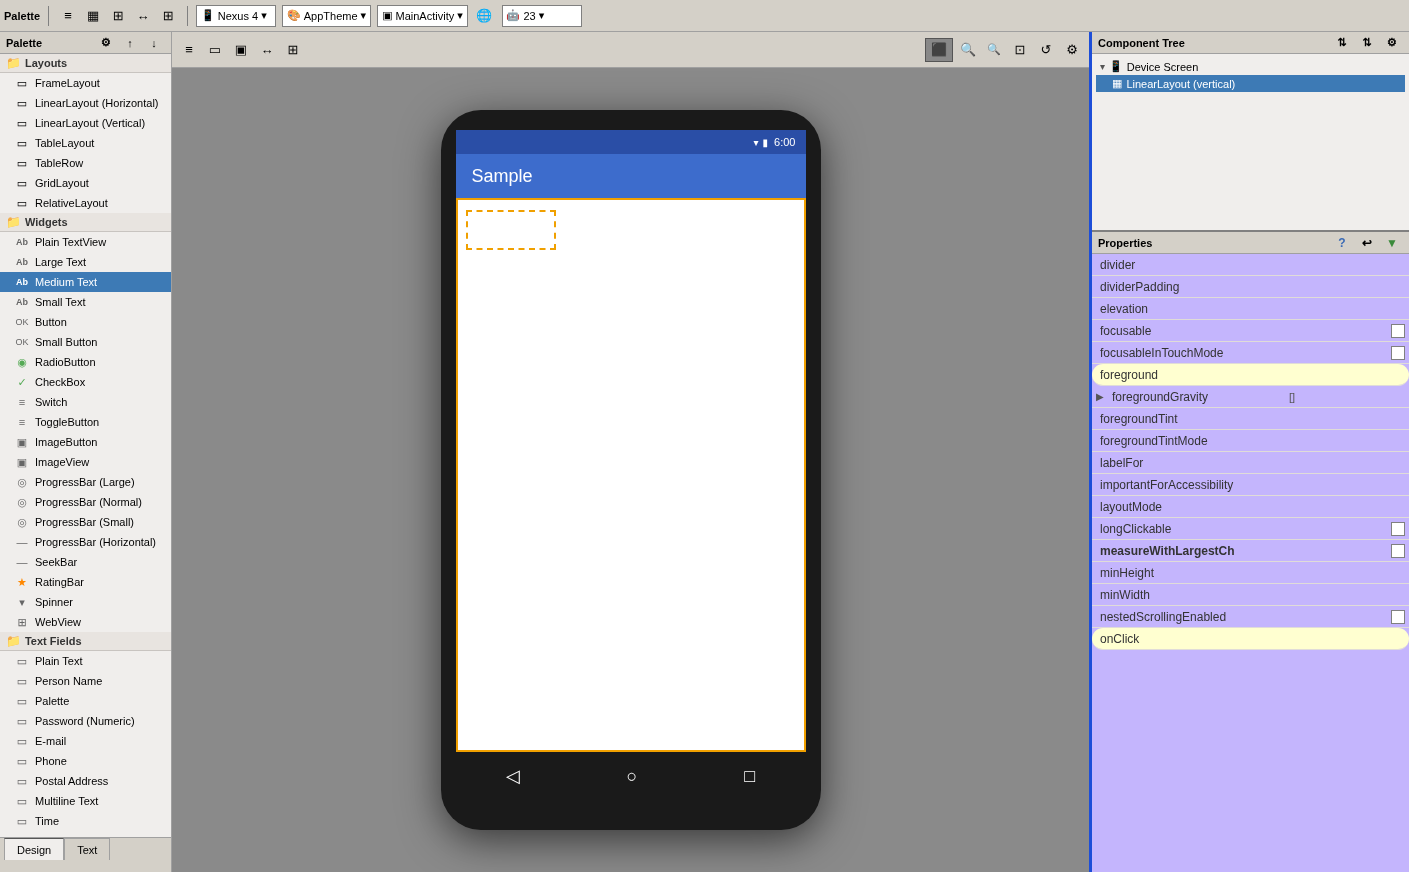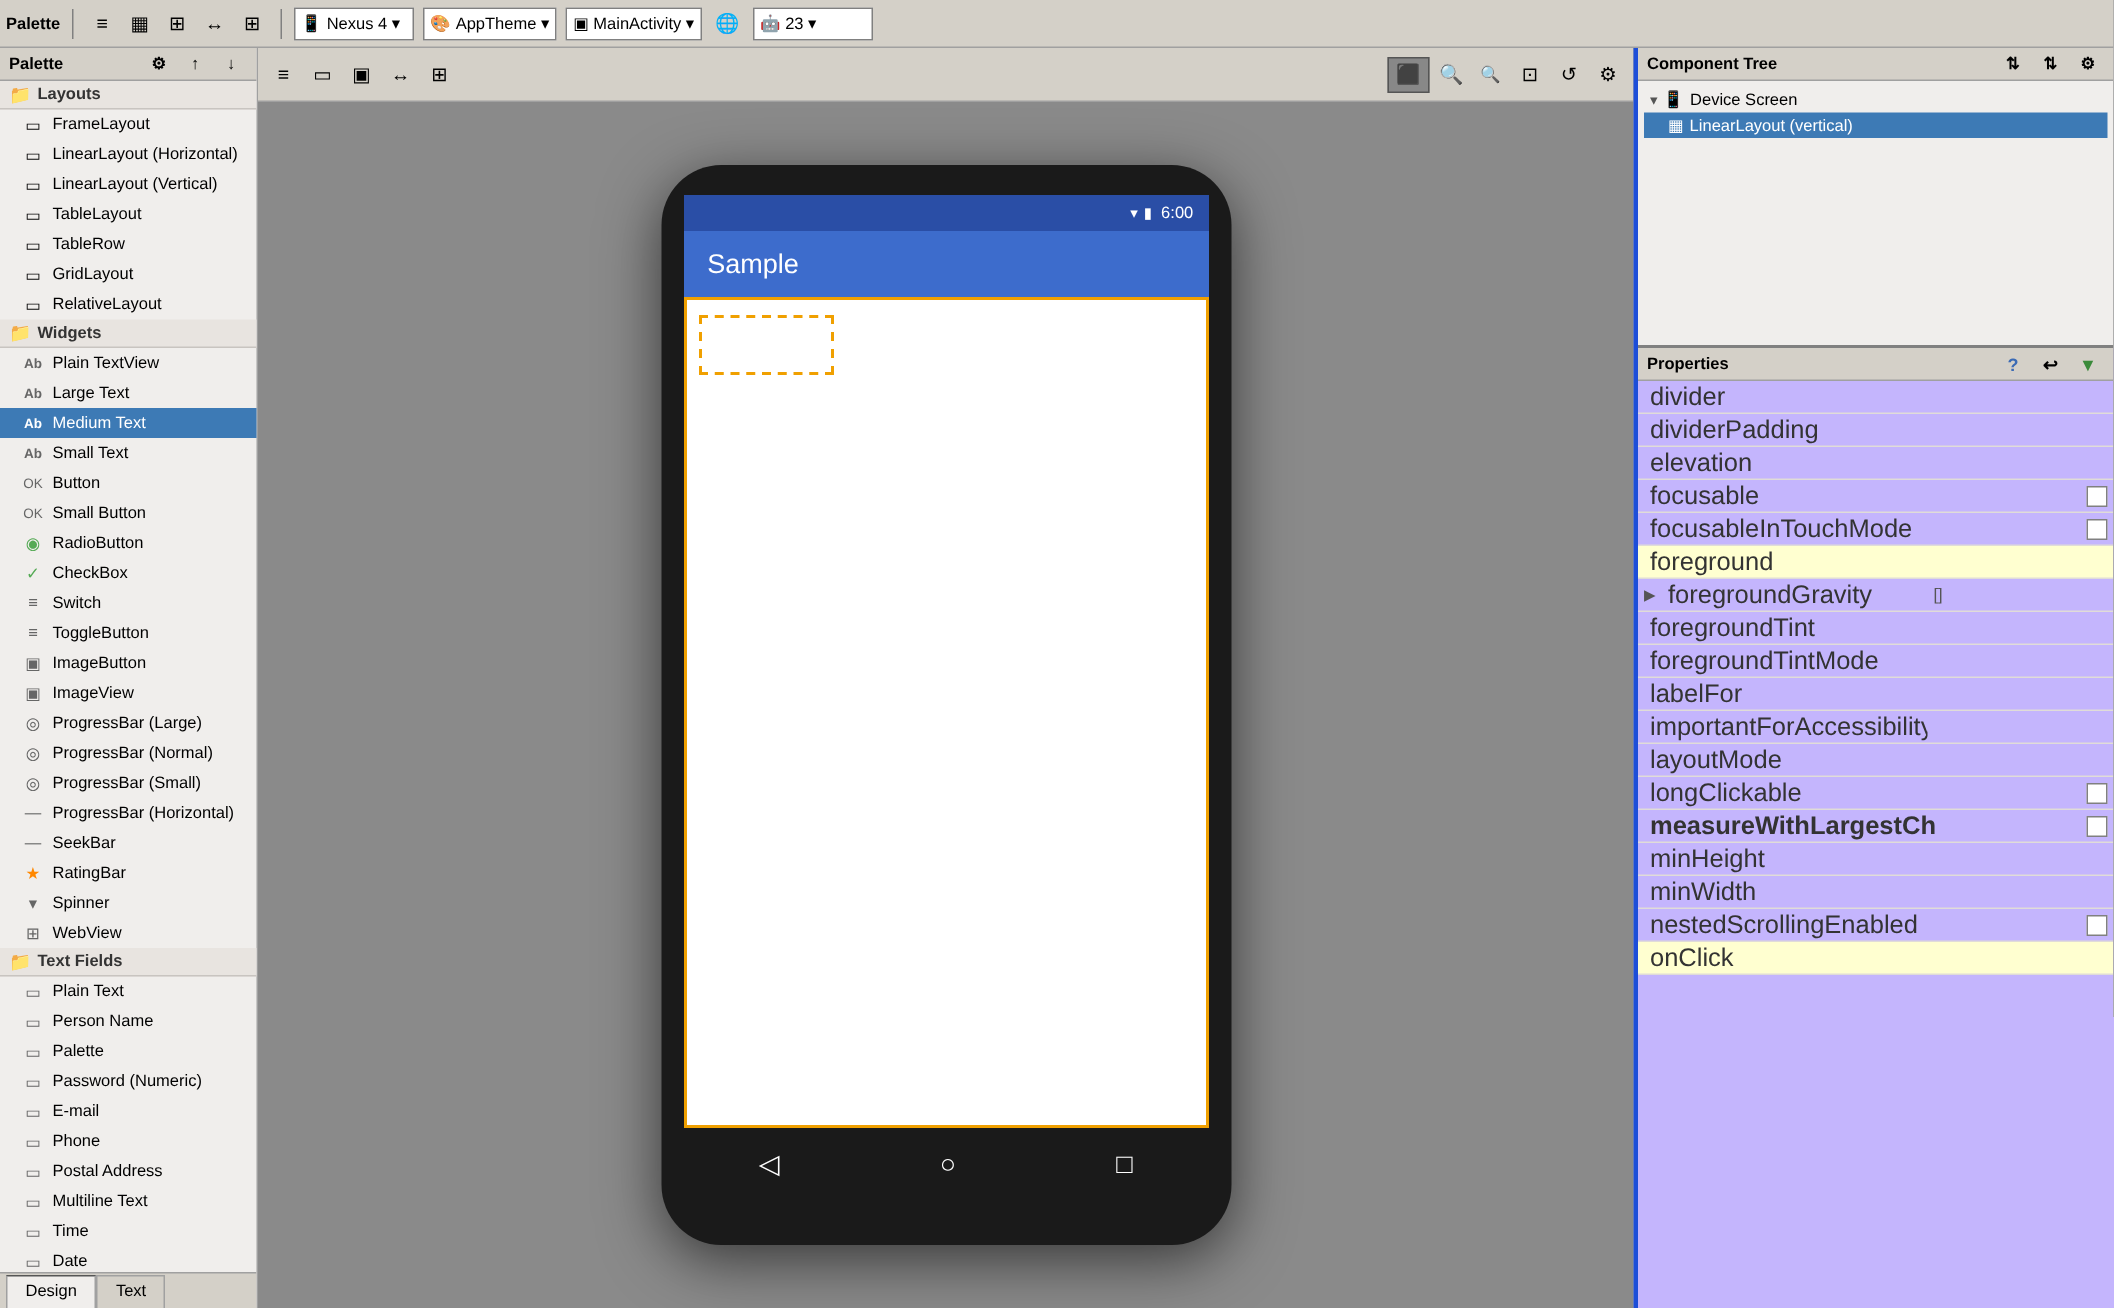--- a/index.html
+++ b/index.html
@@ -279,24 +279,24 @@
       flex: 1;
       overflow-y: auto;
     }
     .prop-row {
       display: flex;
       align-items: center;
       height: 22px;
       border-bottom: 1px solid #e0dcd8;
       padding: 0 4px;
     }
-    .prop-row.highlighted { background: #ffffd0; }
+    .prop-row.highlighted { background: #ffffd0; border-radius: 11px; }
     .prop-name {
       flex: 1;
-      font-size: 17px;
+      font-size: 12px;
       padding-left: 4px;
       color: #333;
       white-space: nowrap;
       overflow: hidden;
     }
     .prop-name.bold { font-weight: bold; }
     .prop-value {
       width: 120px;
       font-size: 11px;
       color: #555;
@@ -311,25 +311,25 @@
     }
     .prop-expand {
       width: 12px;
       font-size: 10px;
       color: #555;
       cursor: pointer;
     }
 
     
     .bottom-tabs {
-      height: 24px;
+      height: 35px;
       background: #d4d0c8;
       border-top: 1px solid #a0a0a0;
       display: flex;
-      align-items: center;
+      align-items: flex-start;
       padding: 0 4px;
       flex-shrink: 0;
     }
     .tab-btn {
       height: 22px;
       padding: 0 12px;
       background: #d4d0c8;
       border: 1px solid #a0a0a0;
       border-bottom: none;
       cursor: pointer;

